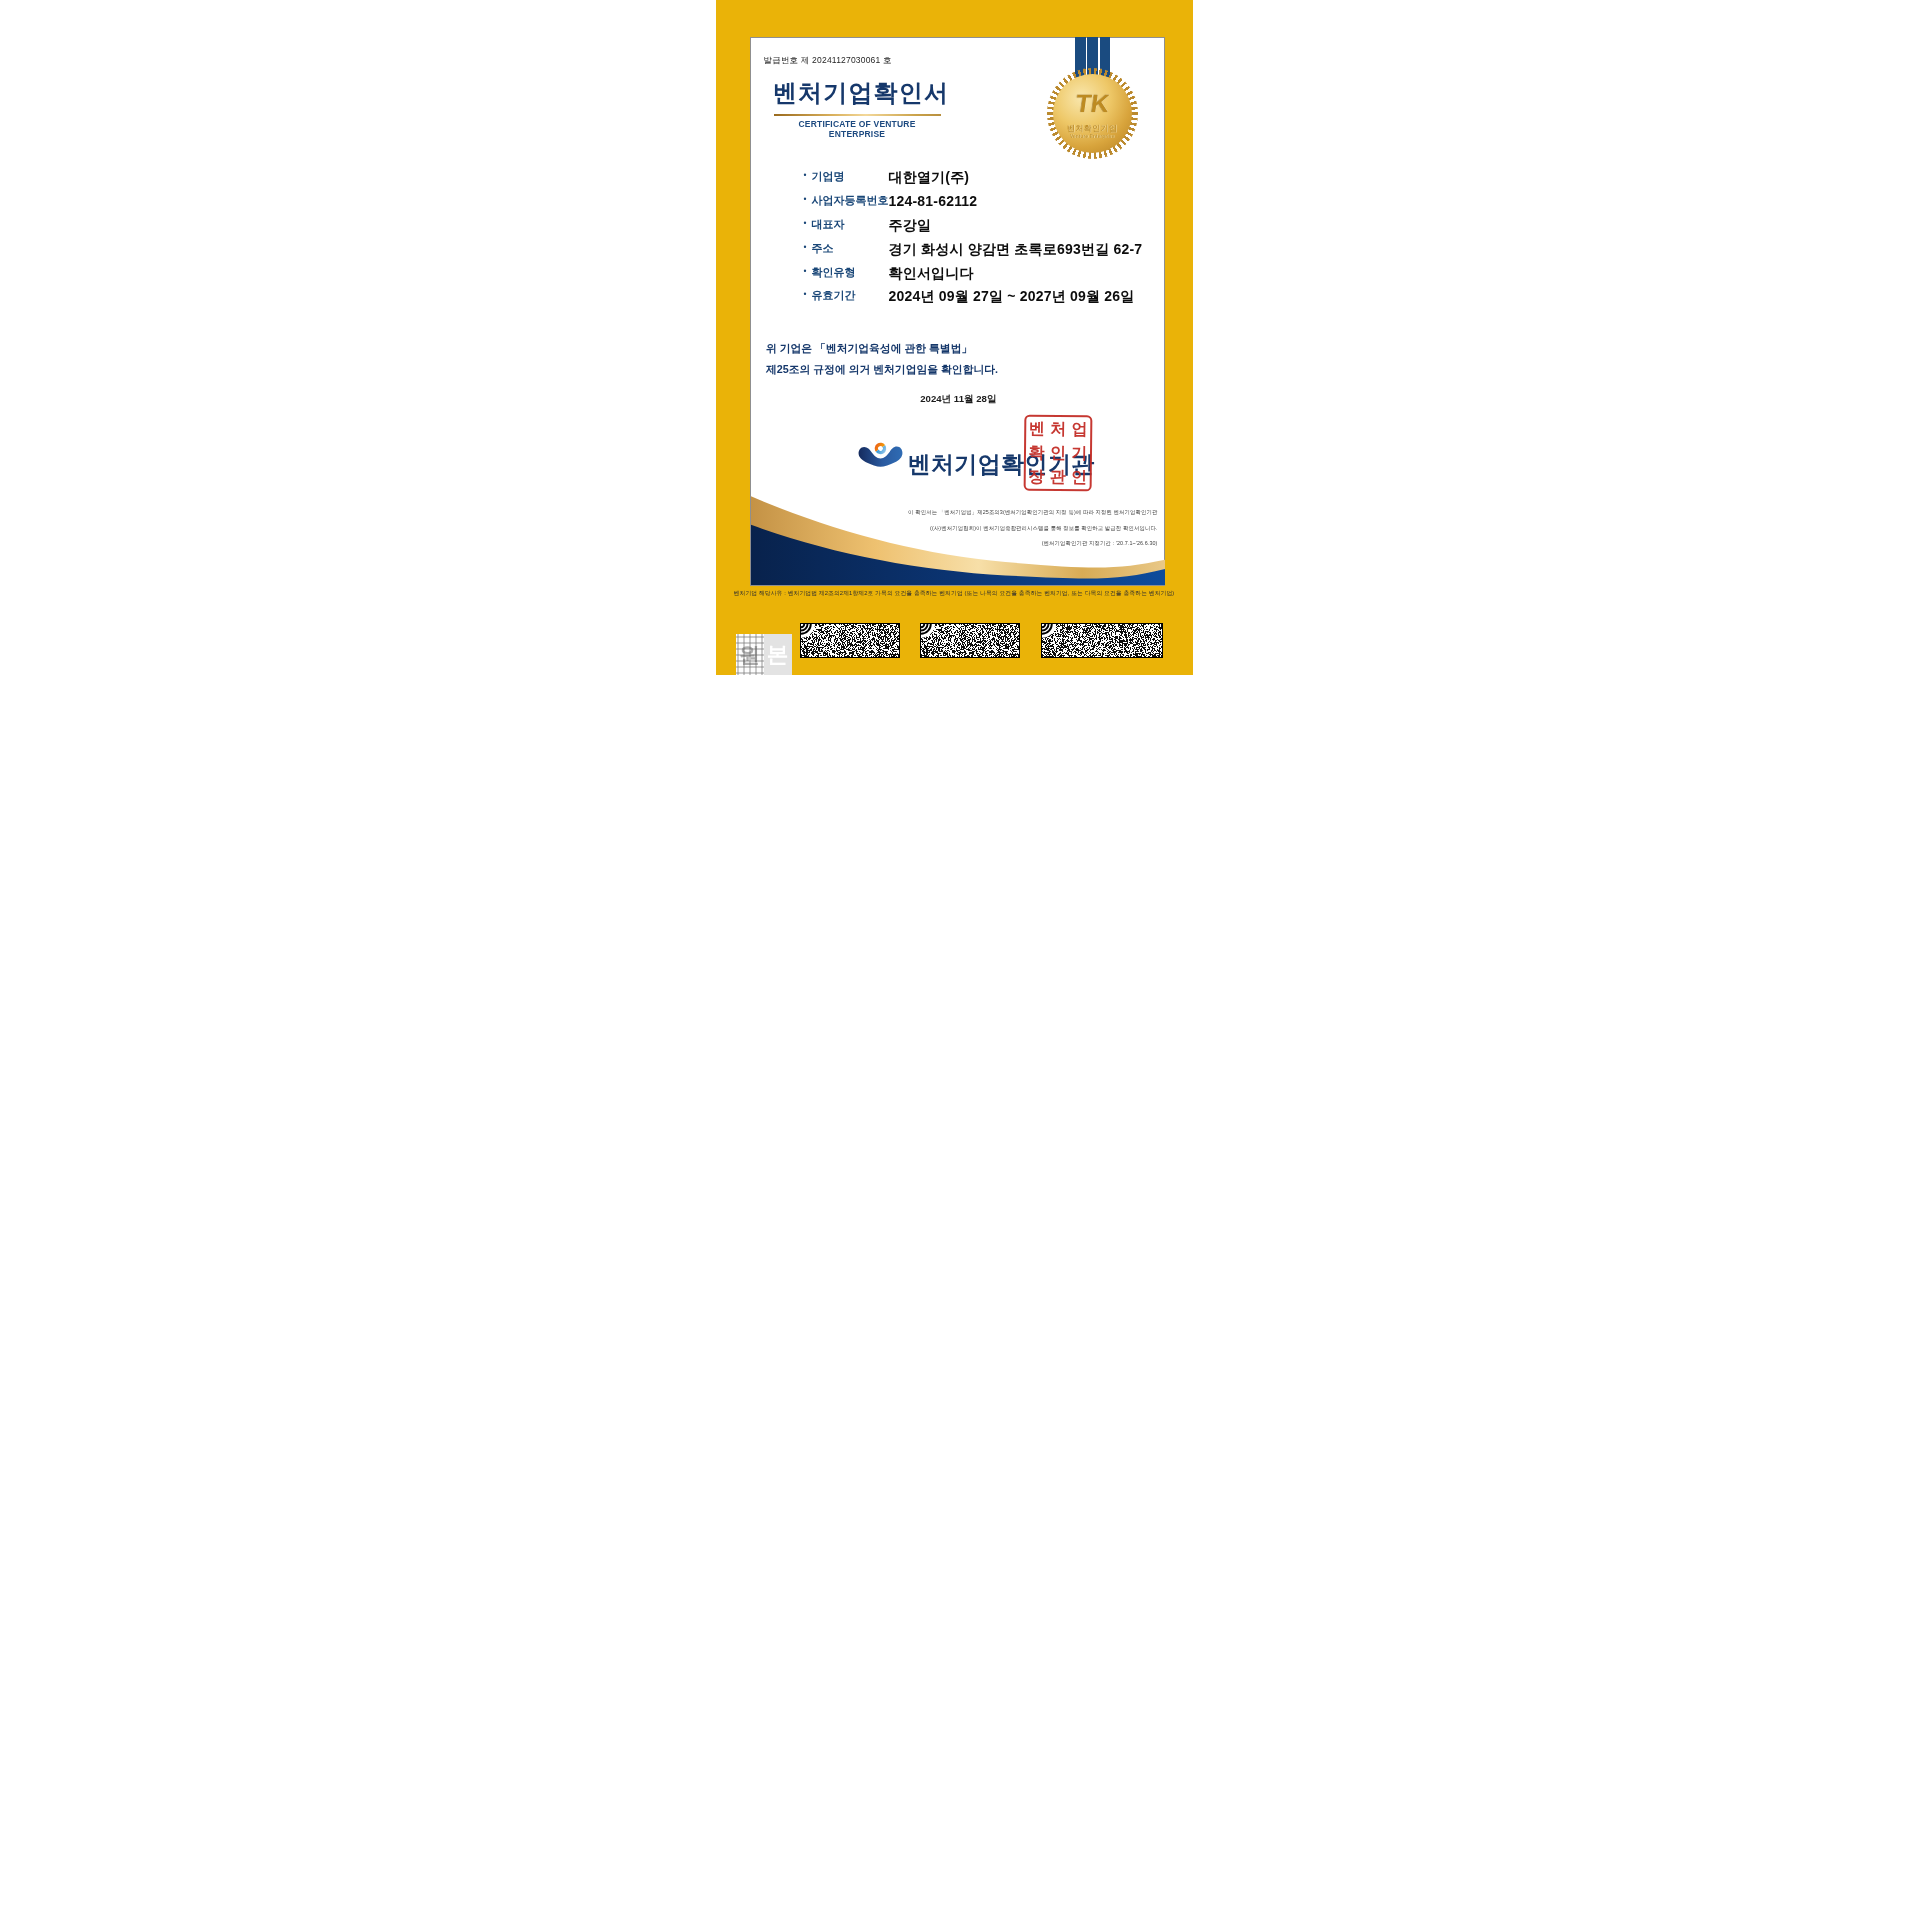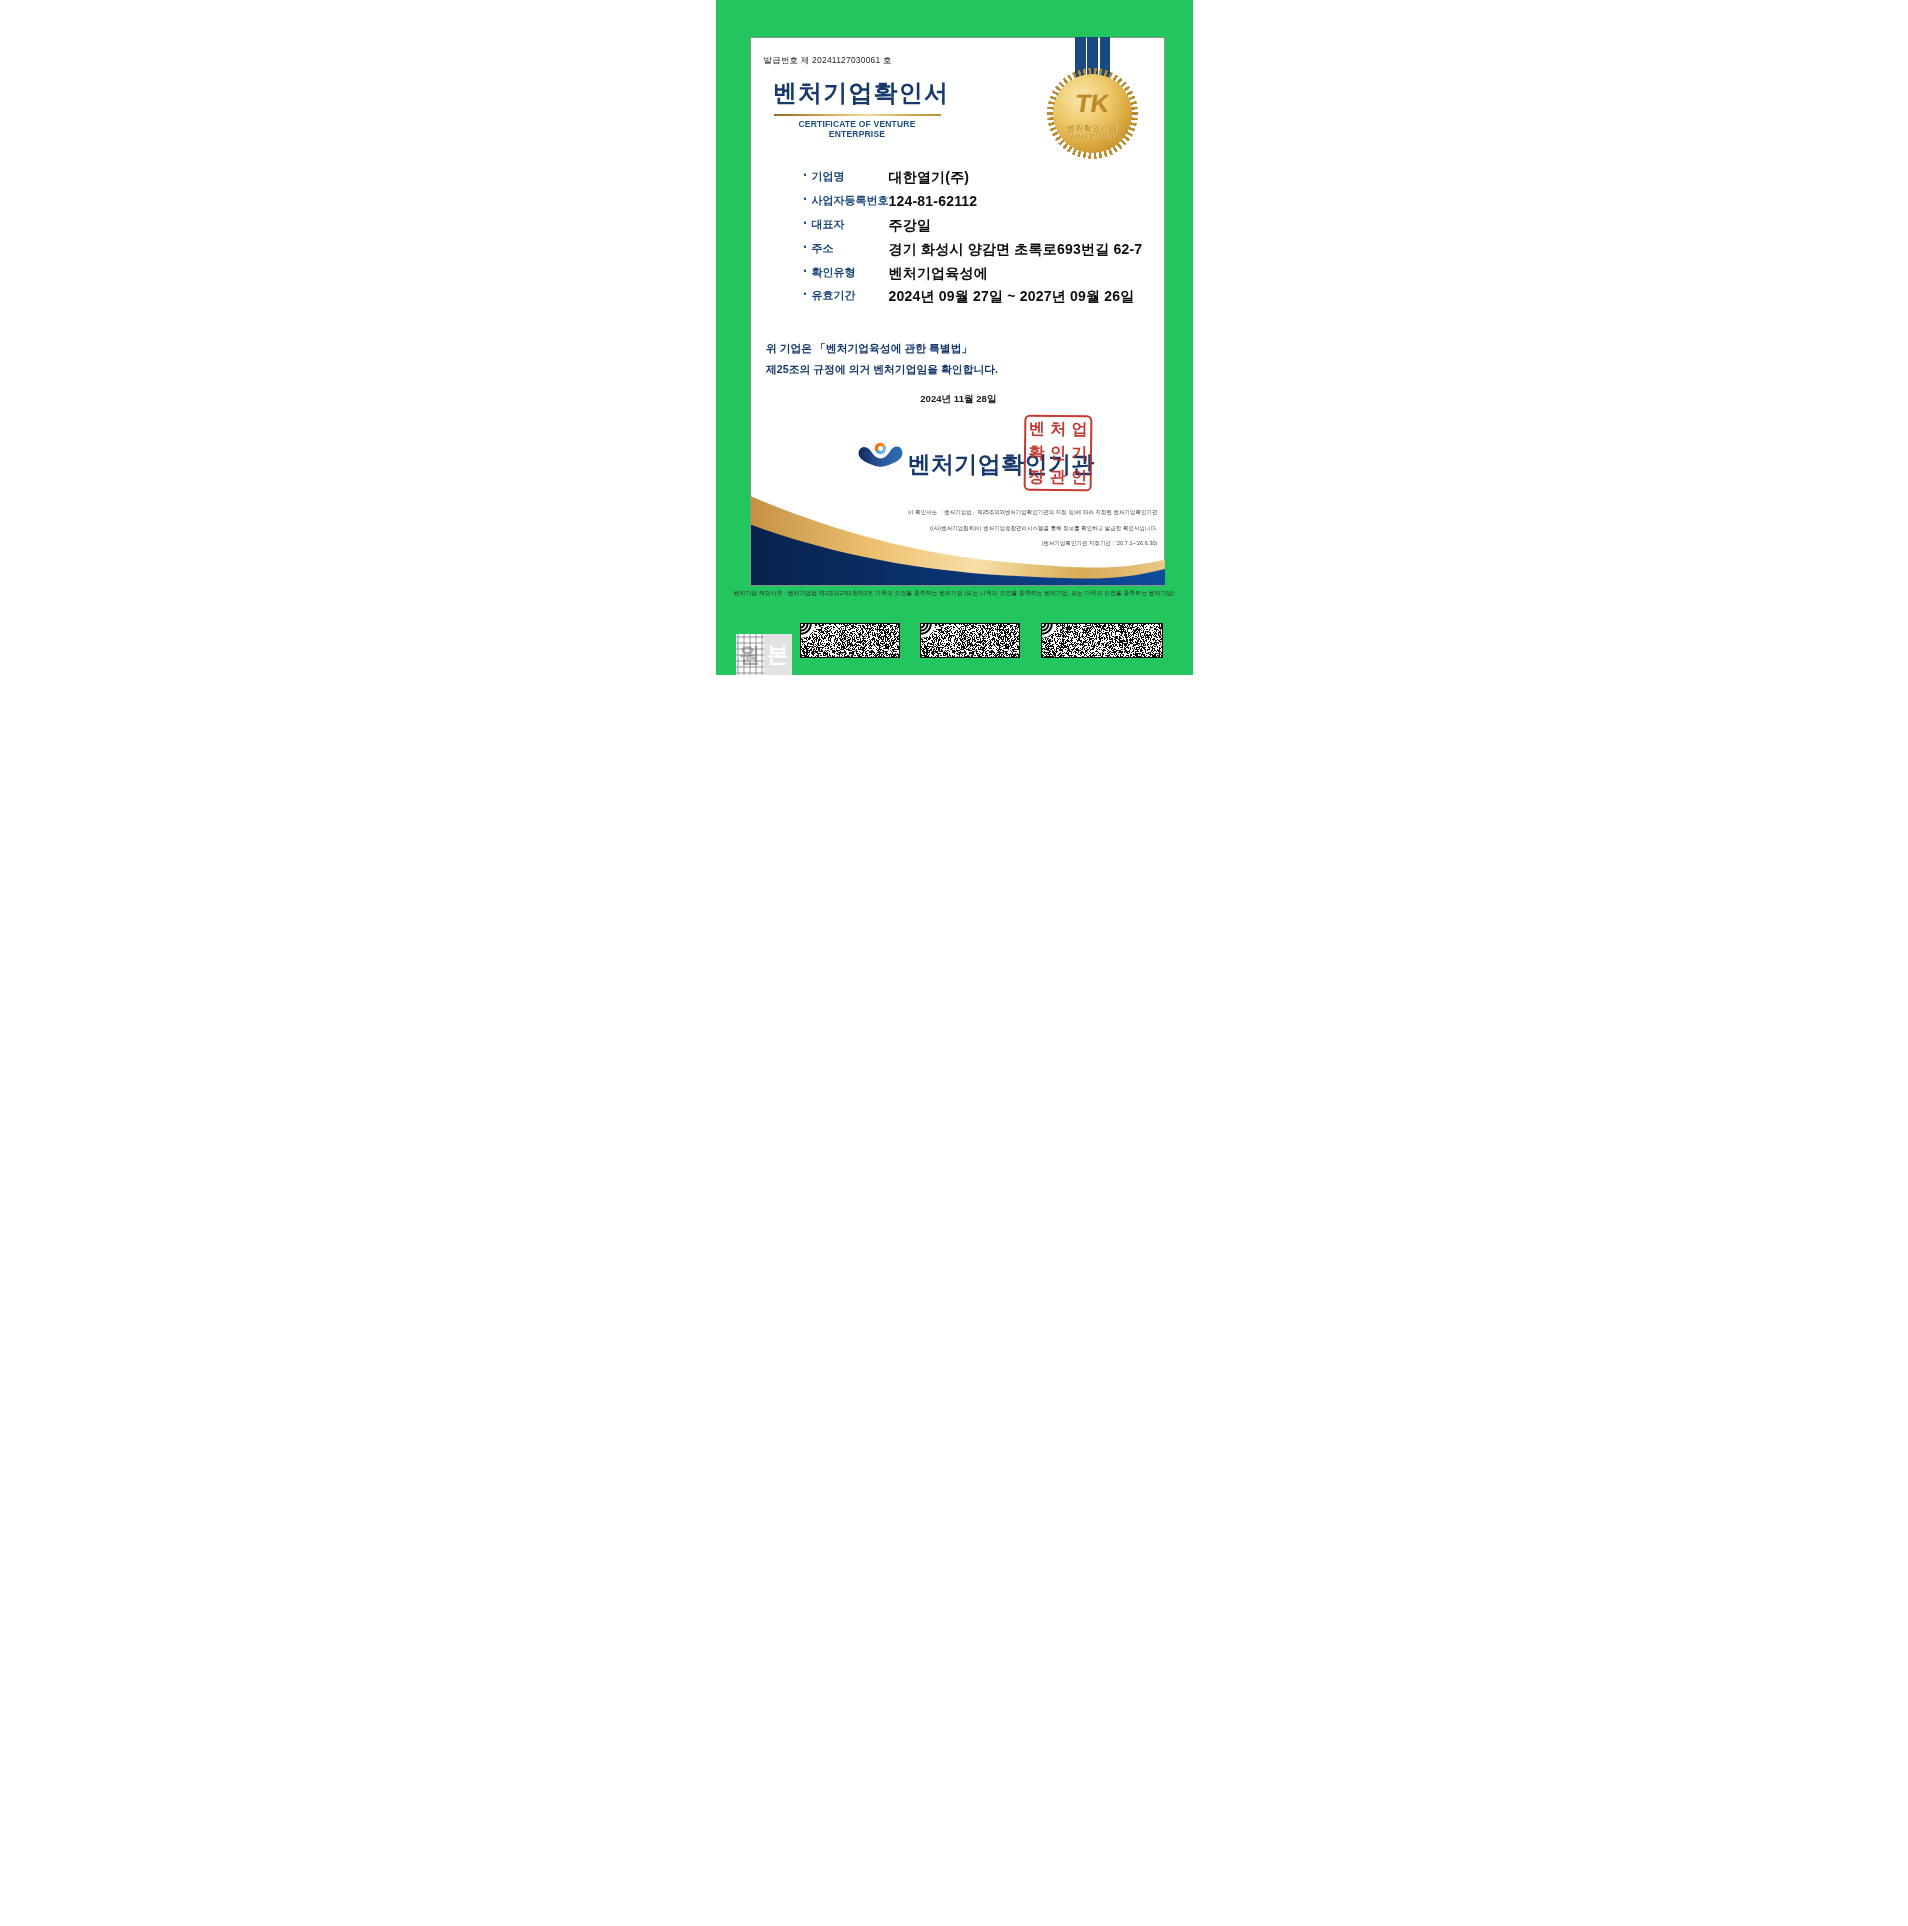--- a/index.html
+++ b/index.html
@@ -1,19 +1,19 @@
 <!DOCTYPE html>
 <html style="font-size:6.2px"><head>
 <meta charset="utf-8">
 <style>
   * { margin:0; padding:0; box-sizing:border-box; }
   html,body { background:#ffffff; }
   .page {
     position:relative; width:477px; height:675px; margin:0 auto;
-    background:#22c55e; overflow:hidden;
+    background:#eab308; overflow:hidden;
     font-family:"Liberation Sans", sans-serif;
   }
   
   .card {
     position:absolute; left:34px; top:37px; width:415px; height:549px;
     background:#ffffff; border:0.8px solid #8f8f8f;
   }
   .issue-no {
     position:absolute; left:13px; top:17.3px;
     font-size:8.5px; color:#262626; letter-spacing:0.2px; font-weight:500;
@@ -158,21 +158,21 @@
       <span class="fvalue">주강일</span>
     </div>
     <div class="frow y4">
       <span class="bullet">•</span>
       <span class="flabel">주소</span>
       <span class="fvalue">경기 화성시 양감면 초록로693번길 62-7</span>
     </div>
     <div class="frow y5">
       <span class="bullet">•</span>
       <span class="flabel">확인유형</span>
-      <span class="fvalue">벤처기업육성에</span>
+      <span class="fvalue">확인서입니다</span>
     </div>
     <div class="frow y6">
       <span class="bullet">•</span>
       <span class="flabel">유효기간</span>
       <span class="fvalue">2024년 09월 27일 ~ 2027년 09월 26일</span>
     </div>
 
     <div class="statement st1">위 기업은 「벤처기업육성에 관한 특별법」</div>
     <div class="statement st2">제25조의 규정에 의거 벤처기업임을 확인합니다.</div>
 

